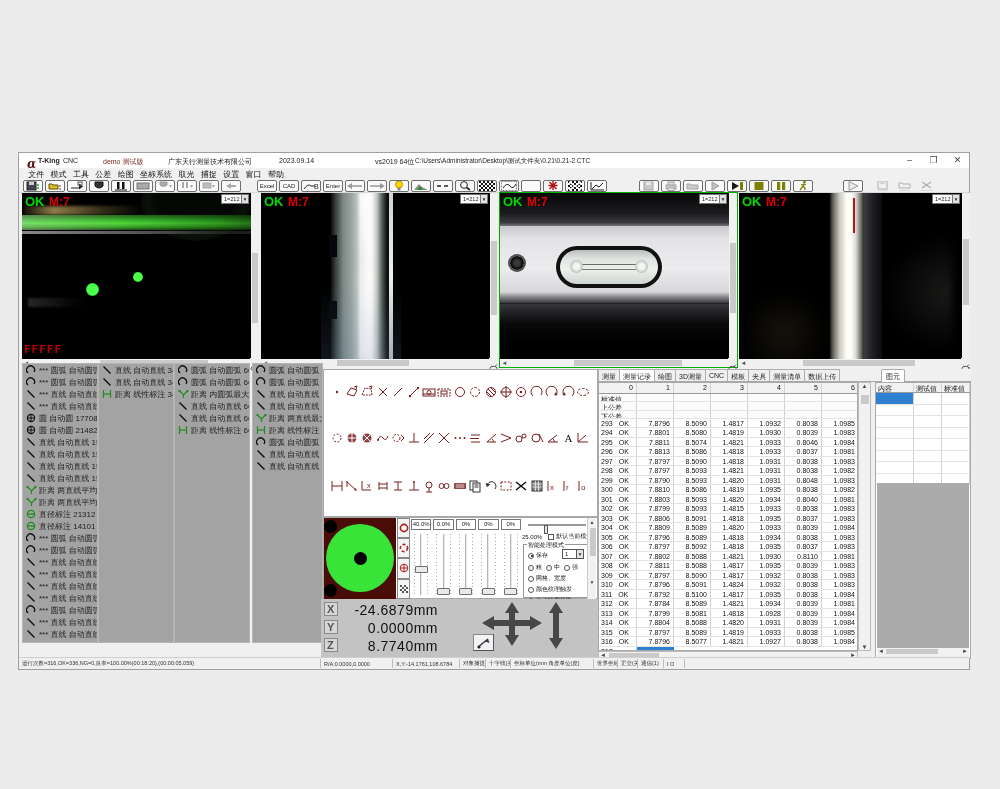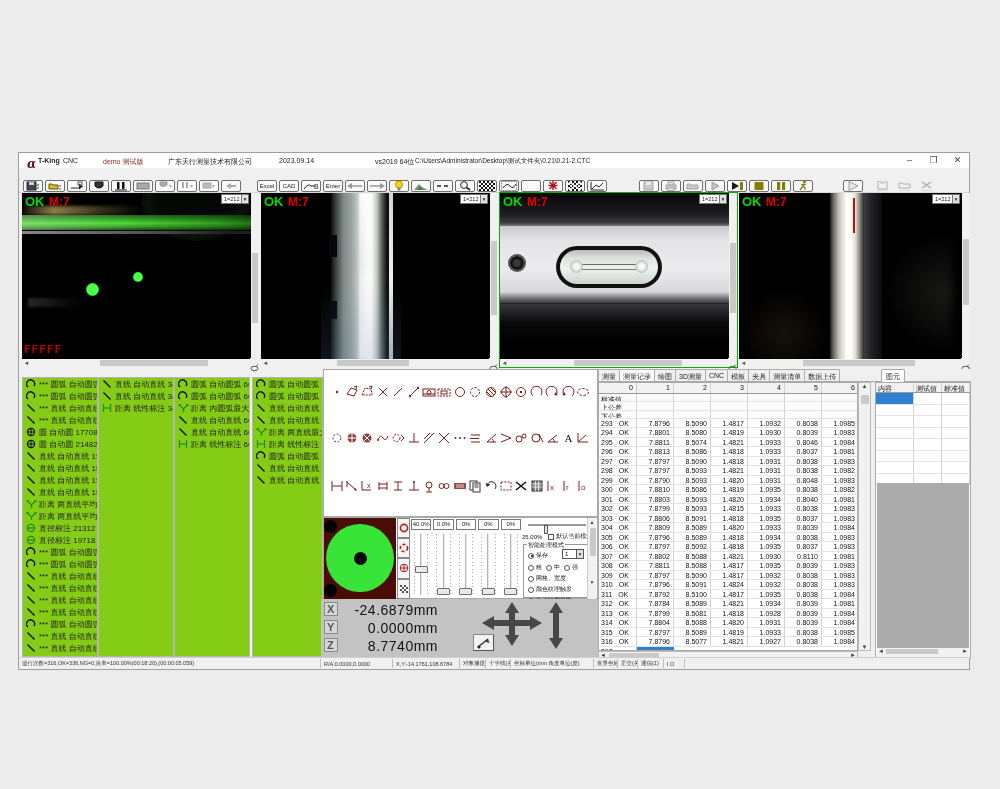--- a/index.html
+++ b/index.html
@@ -108,21 +108,21 @@
   .sc4-glowl { position:absolute; left:0; bottom:-20px; width:90px; height:90px; border-radius:50%;
     background:radial-gradient(circle, rgba(100,88,55,.22), transparent 70%); filter:blur(6px);}
   .sc4-strip { position:absolute; left:91px; top:0; width:34px; height:100%;
     background:linear-gradient(90deg,#1c1c1a 0%, #6a6a62 10%, #c9c9c0 28%, #fcfcf4 48%, #fffff8 62%, #d9d9d1 76%, #77776f 90%, #2a2a28 100%); }
   .sc4-edge { position:absolute; left:125px; top:0; width:18px; height:100%;
     background:linear-gradient(90deg,#3c3c40 0%, #232327 40%, #0c0c0e 100%); }
   .sc4-red { position:absolute; left:114px; top:5px; width:2px; height:35px; background:#b81414; }
   .sc4-glowr { position:absolute; right:10px; top:40px; width:70px; height:120px;
     background:radial-gradient(ellipse at 100% 50%, rgba(120,120,115,.22), transparent 70%); filter:blur(4px);}
   
-  .flist { position:absolute; top:224px; height:280px; background:#84cc16; border:1px solid #b5b5b5;
+  .flist { position:absolute; top:210px; height:280px; background:#a3a3a3; border:1px solid #b5b5b5;
     overflow:hidden; }
   .flrow { height:12px; display:flex; align-items:center; font-size:8px; color:#222; white-space:nowrap; }
   .flrow .fico { width:16px; flex:none; display:flex; justify-content:center; }
   .flrow .ftxt { overflow:hidden; }
   
   .toolbox { position:absolute; left:304px; top:216px; width:275px; height:148px; background:#fff;
     border:1px solid #a8a8a8; overflow:hidden; }
   .tbx-row { position:absolute; left:5px; display:flex; }
   .tbx-ico { width:15.4px; height:16px; display:flex; align-items:center; justify-content:center; flex:none; }
   
@@ -238,20 +238,33 @@
       <span class="tb-date">2023.09.14</span>
       <span class="tb-build">vs2019 64位</span>
       <span class="tb-path">C:\Users\Administrator\Desktop\测试文件夹\0.21\0.21-2.CTC</span>
       <div class="winbtns">
         <div class="winbtn">–</div>
         <div class="winbtn">❐</div>
         <div class="winbtn">✕</div>
       </div>
     </div>
 
+    <div class="menubar">
+        <div class="menu-item">文件</div>
+        <div class="menu-item">模式</div>
+        <div class="menu-item">工具</div>
+        <div class="menu-item">公差</div>
+        <div class="menu-item">绘图</div>
+        <div class="menu-item">坐标系统</div>
+        <div class="menu-item">取光</div>
+        <div class="menu-item">捕捉</div>
+        <div class="menu-item">设置</div>
+        <div class="menu-item">窗口</div>
+        <div class="menu-item">帮助</div>
+      </div>
     <div class="toolbar">
         <div class="tbtn">
           <svg width="14" height="10" viewBox="0 0 14 10">
             <rect x="1" y="1" width="9" height="8" fill="#445" stroke="#222"></rect>
             <rect x="3" y="1" width="5" height="3" fill="#ccd"></rect>
             <circle cx="12" cy="4" r="1" fill="#2a2"></circle>
             <circle cx="12" cy="7" r="1" fill="#2a2"></circle>
           </svg>
         </div>
         <div class="tbtn">
@@ -723,21 +736,21 @@
             </span>
             <span class="ftxt">直径标注  21312</span>
           </div>
           <div class="flrow">
             <span class="fico">
               <svg width="10" height="10" viewBox="0 0 10 10">
                 <circle cx="5" cy="5" r="3.6" fill="none" stroke="#1e8c1e" stroke-width="1.3"></circle>
                 <line x1="1" y1="5" x2="9" y2="5" stroke="#1e8c1e" stroke-width="1.3"></line>
               </svg>
             </span>
-            <span class="ftxt">直径标注  19718</span>
+            <span class="ftxt">直径标注  14101</span>
           </div>
           <div class="flrow">
             <span class="fico">
               <svg width="10" height="10" viewBox="0 0 10 10">
                 <path d="M2 8 A4 4 0 1 1 8 7" fill="none" stroke="#111" stroke-width="1.3"></path>
               </svg>
             </span>
             <span class="ftxt">*** 圆弧  自动圆弧</span>
           </div>
           <div class="flrow">

